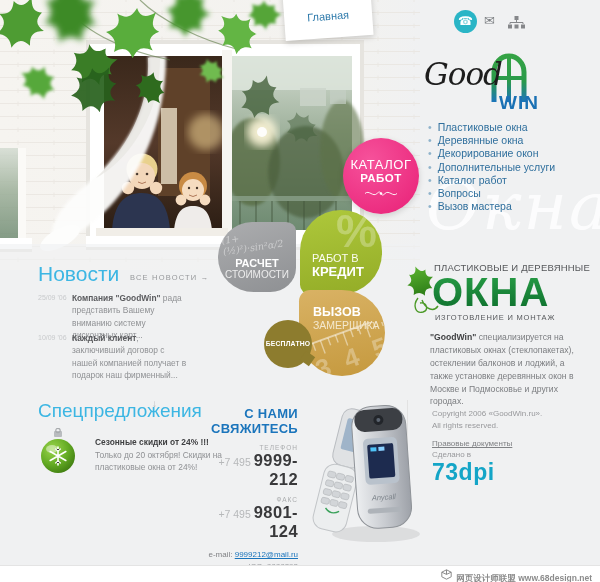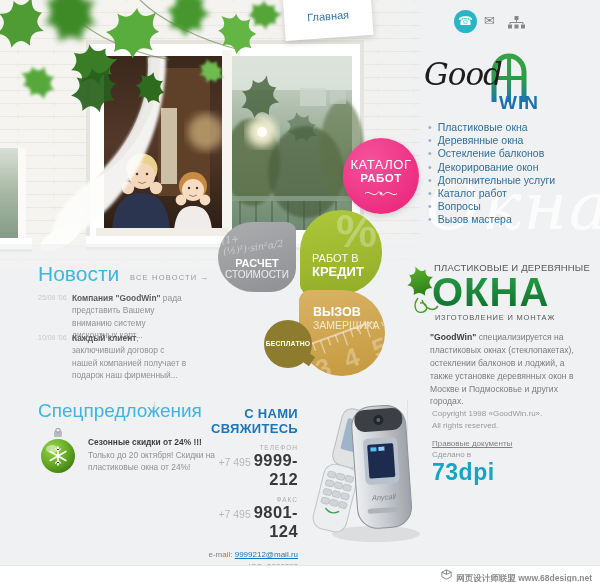--- a/index.html
+++ b/index.html
@@ -96,21 +96,21 @@
   .news-all{position:absolute;left:130px;top:273px;font-size:7.5px;color:#96989b;
     letter-spacing:1.2px;z-index:3;cursor:pointer;}
   .news-item{position:absolute;z-index:3;}
   .news-date{position:absolute;left:38px;width:30px;font-size:7px;color:#c8cacc;}
   .news-body{position:absolute;left:72px;width:120px;font-size:8.4px;line-height:1.48;color:#8f9194;}
   .news-body b{color:#5a5b5e;}
 
   
   .spec-title{position:absolute;left:38px;top:400px;font-size:19px;color:#3cb6e3;z-index:3;}
   .spec-ball{position:absolute;left:38px;top:428px;z-index:3;}
-  .spec-body{position:absolute;left:88px;top:436px;width:130px;font-size:8.4px;line-height:1.5;
+  .spec-body{position:absolute;left:95px;top:436px;width:130px;font-size:8.4px;line-height:1.5;
     color:#8f9194;z-index:3;}
   .spec-body b{display:block;color:#3e3f41;}
   .scroll-arrow{position:absolute;left:152px;top:398px;font-size:10px;color:#b6b8ba;z-index:3;}
 
   
   .contact{position:absolute;left:200px;top:407px;width:98px;text-align:right;z-index:3;}
   .contact .title{font-size:13px;font-weight:bold;color:#1b75bc;line-height:1.15;letter-spacing:.3px;}
   .contact .lbl{margin-top:7px;font-size:6.5px;color:#abadaf;letter-spacing:1px;}
   .contact .num .code{font-size:10.5px;color:#b6b8ba;margin-right:3px;}
   .contact .num .big{font-size:16.5px;font-weight:bold;color:#39393b;letter-spacing:.4px;}
@@ -282,21 +282,20 @@
     </defs>
     <path d="M5 54 V24 A15 16 0 0 1 35 24 V54" fill="none" stroke="url(#lg)" stroke-width="5"></path>
     <path d="M20 7 V54 M5 30 H35" fill="none" stroke="url(#lg)" stroke-width="4"></path>
   </svg>
   <div class="logo-good">Good</div>
   <div class="logo-win">WIN</div>
 
   <ul class="nav">
     <li><span class="blt">•</span><span>Пластиковые окна</span></li>
     <li><span class="blt">•</span><span>Деревянные окна</span></li>
-    <li><span class="blt">•</span><span>Остекление балконов</span></li>
     <li><span class="blt">•</span><span>Декорирование окон</span></li>
     <li><span class="blt">•</span><span>Дополнительные услуги</span></li>
     <li><span class="blt">•</span><span>Каталог работ</span></li>
     <li><span class="blt">•</span><span>Вопросы</span></li>
     <li><span class="blt">•</span><span>Вызов мастера</span></li>
   </ul>
 
   <div class="badge-catalog">
     <span class="l1">КАТАЛОГ</span>
     <span class="l2">РАБОТ</span>
@@ -477,21 +476,21 @@
       <rect x="63" y="61" width="6" height="4" fill="#4fc3f7"></rect>
       <rect x="71" y="61" width="6" height="4" fill="#89d0ff"></rect>
       <text x="73" y="114" font-size="7.5" font-style="italic" fill="#7e858c" text-anchor="middle" font-family="Liberation Sans, sans-serif">Anycall</text>
       <rect x="56" y="122" width="34" height="5" rx="2.5" fill="#aeb3b9"></rect>
     </g>
   </svg>
   <div class="vert-divider"></div>
 
   <div class="footer">
     <div class="copy">
-      <div>Copyright 1998 «GoodWin.ru».</div>
+      <div>Copyright 2006 «GoodWin.ru».</div>
       <div>All rights reserved.</div>
     </div>
     <span class="legal">Правовые документы</span>
     <div class="made">Сделано в</div>
     <div class="studio">73dpi</div>
   </div>
 
   <div class="bottombar">
     <div class="credit">
       <svg width="11" height="11" viewBox="0 0 11 11">

